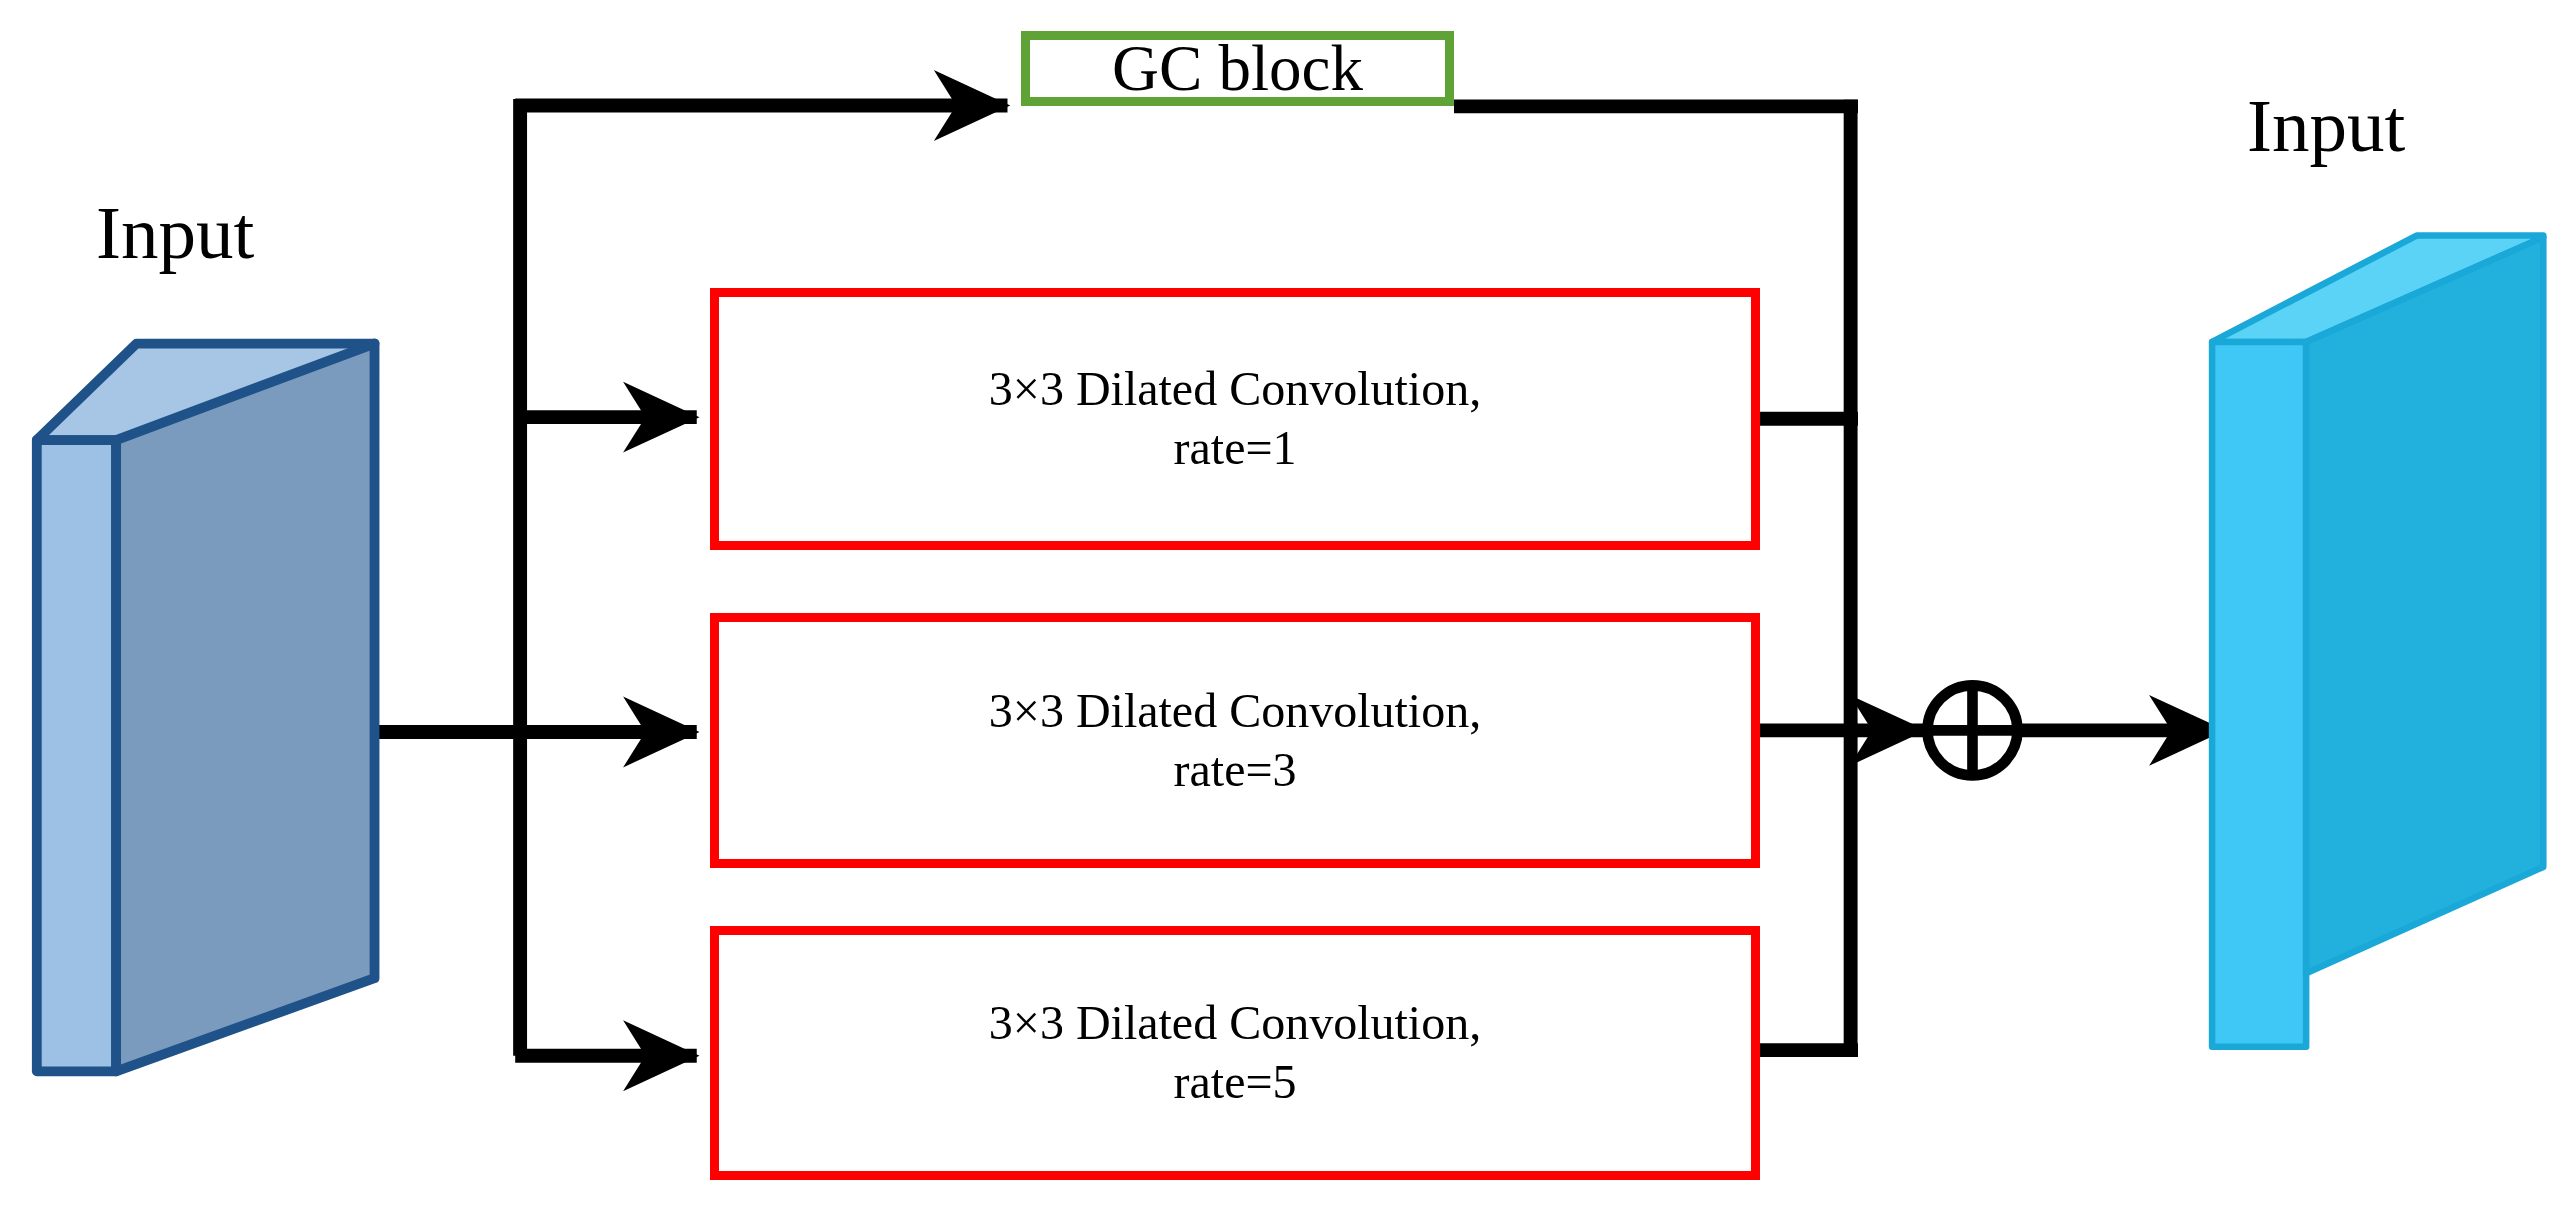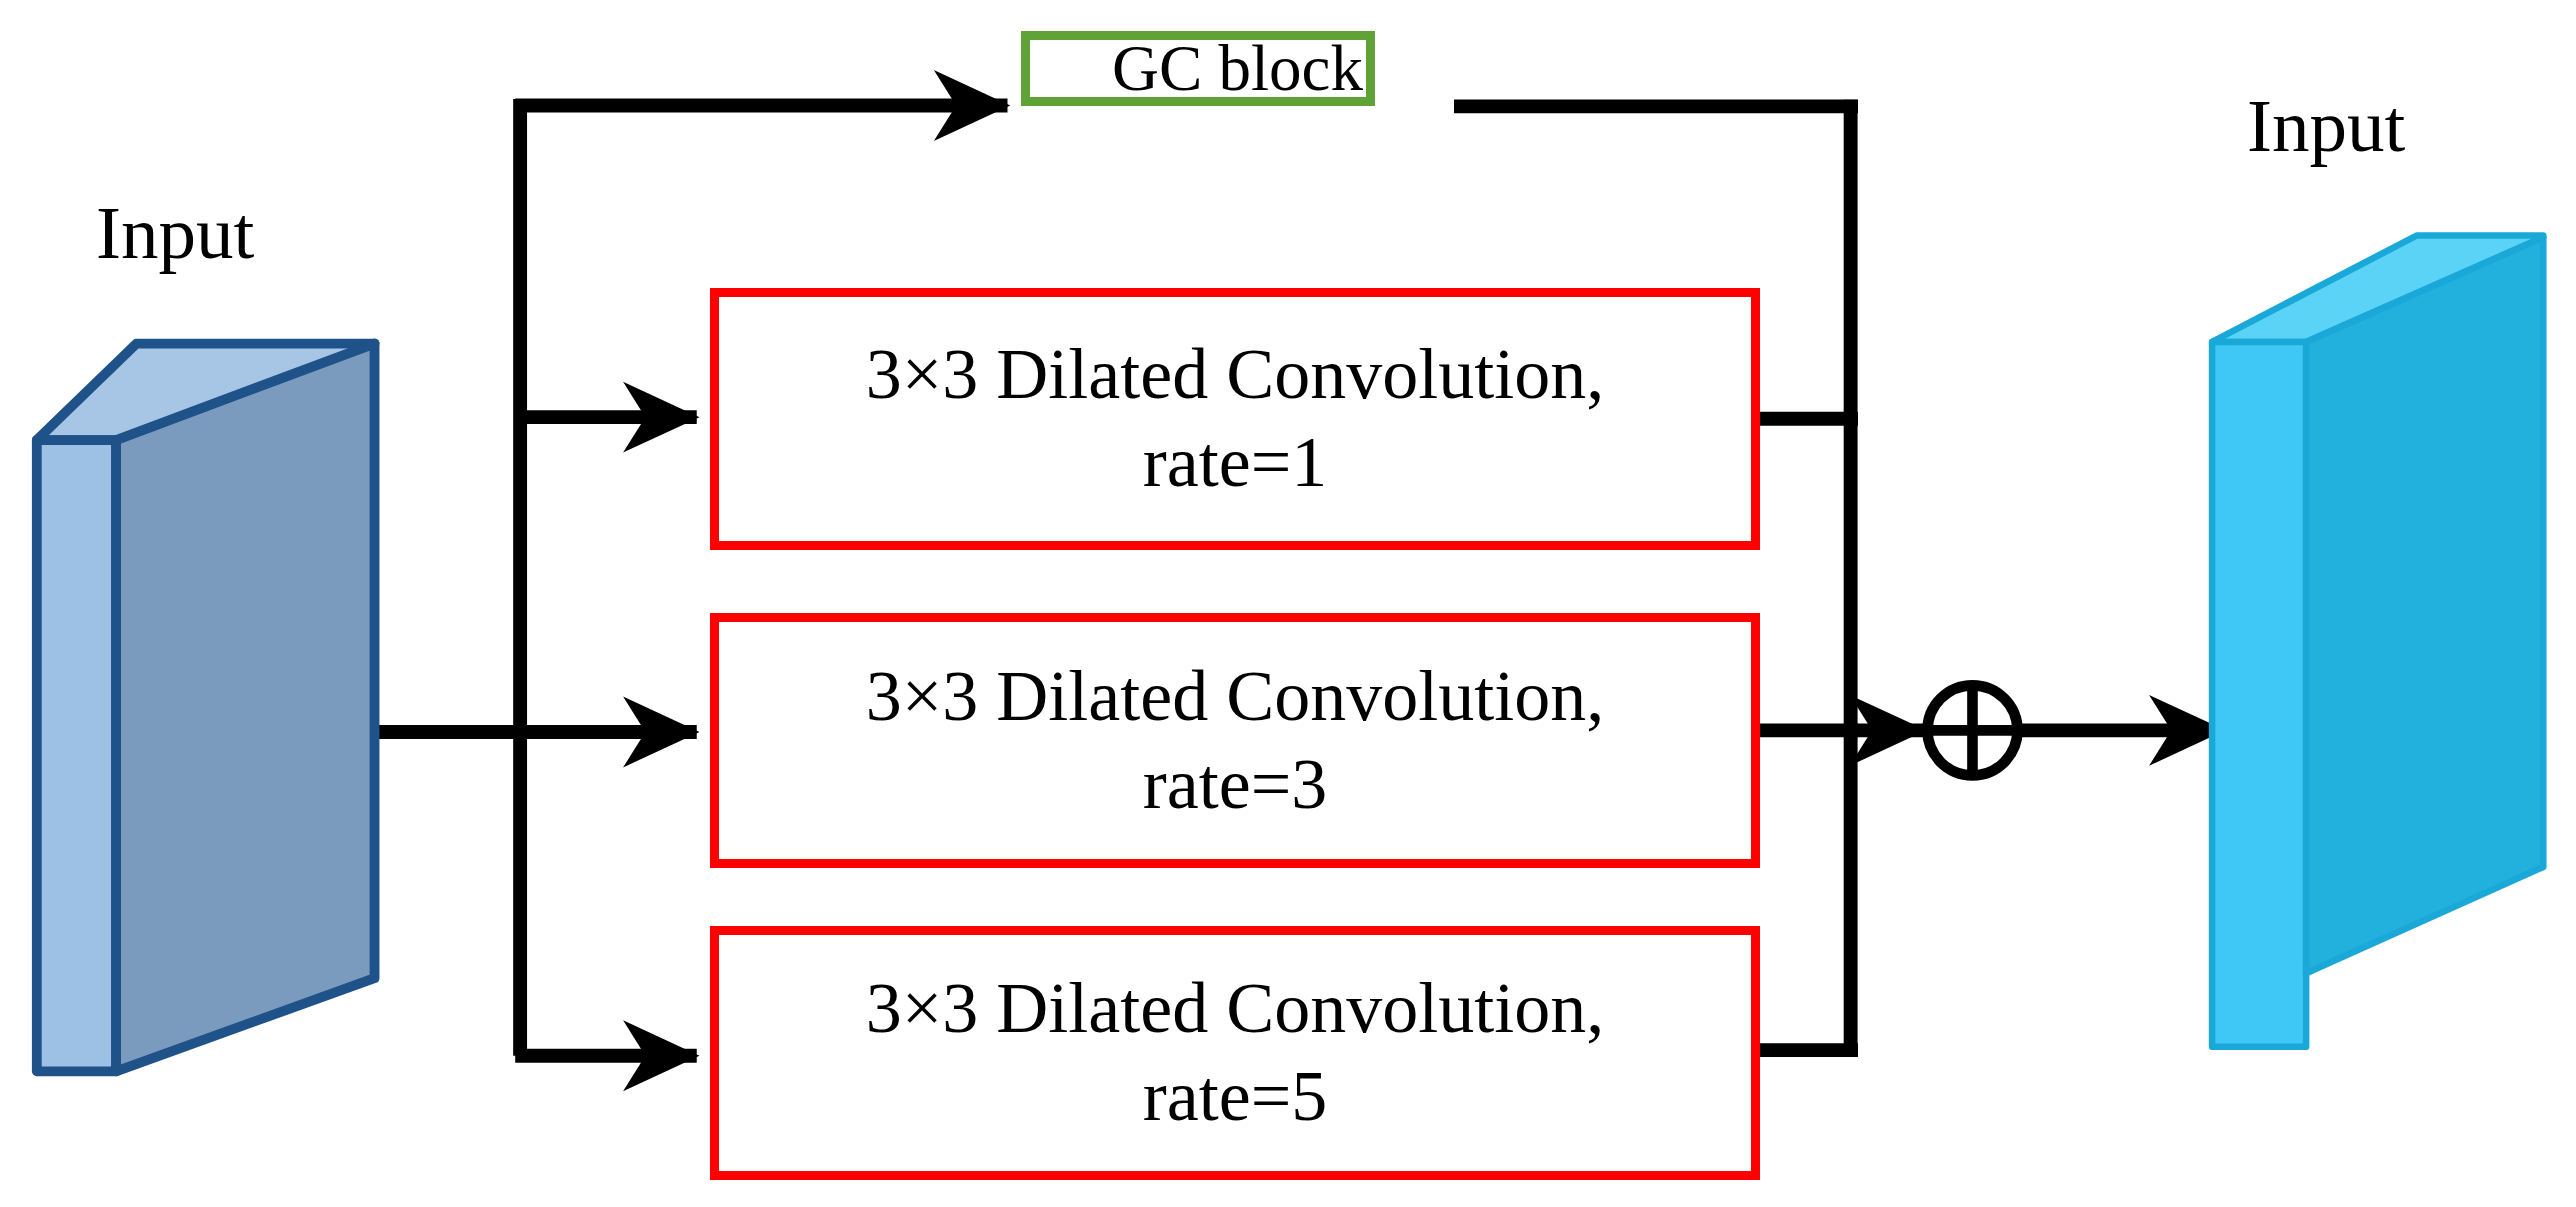--- a/index.html
+++ b/index.html
@@ -35,21 +35,21 @@
   }
   .boxtext {
     position: absolute;
     color: #000000;
     font-family: "Liberation Serif", "DejaVu Serif", serif;
     text-align: center;
     line-height: 1.22;
     white-space: pre-line;
   }
   .conv-text {
-    font-size: 72px;
+    font-size: 48px;
   }
   .gc-text {
     font-size: 65px;
   }
   .proc-box {
     position: absolute;
     background: #ffffff;
     box-sizing: border-box;
   }
   .red-box {
@@ -117,21 +117,21 @@
 
     <polygon points="2705,418 2820,418 2820,1280 2705,1280" fill="#3fc8f5" stroke="#19a8d8" stroke-width="8" stroke-linejoin="round"></polygon>
 
     <polygon points="2820,418 3110,290 3110,1060 2820,1190" fill="#22b0dd" stroke="#19a8d8" stroke-width="8" stroke-linejoin="round"></polygon>
   </svg>
 
   <div class="label io-label" style="left:96px; top:195px;">Input</div>
 
   <div class="label io-label" style="left:2247px; top:88px;">Input</div>
 
-  <div class="proc-box green-box" style="left:1021px; top:31px; width:354px; height:75px;">
+  <div class="proc-box green-box" style="left:1021px; top:31px; width:433px; height:75px;">
     <div class="boxtext gc-text" style="left:0; top:0; width:415px; height:57px;
                 display:flex; align-items:center; justify-content:center;">GC block</div>
   </div>
 
   <div class="proc-box red-box" style="left:710px; top:288px; width:1050px; height:262px;">
     <div class="boxtext conv-text" style="left:0; top:0; width:1032px; height:244px;
                 display:flex; flex-direction:column; align-items:center;
                 justify-content:center;">3×3 Dilated Convolution,
 rate=1</div>
   </div>

